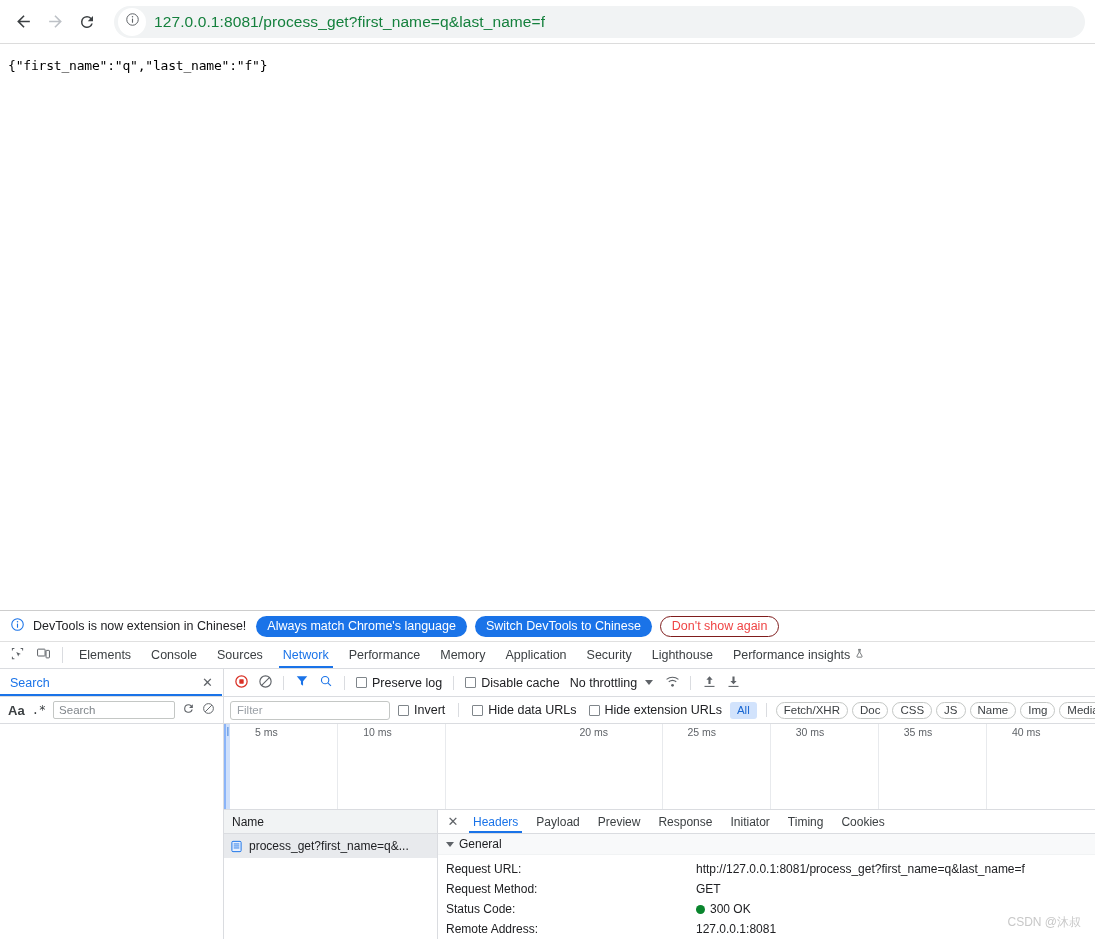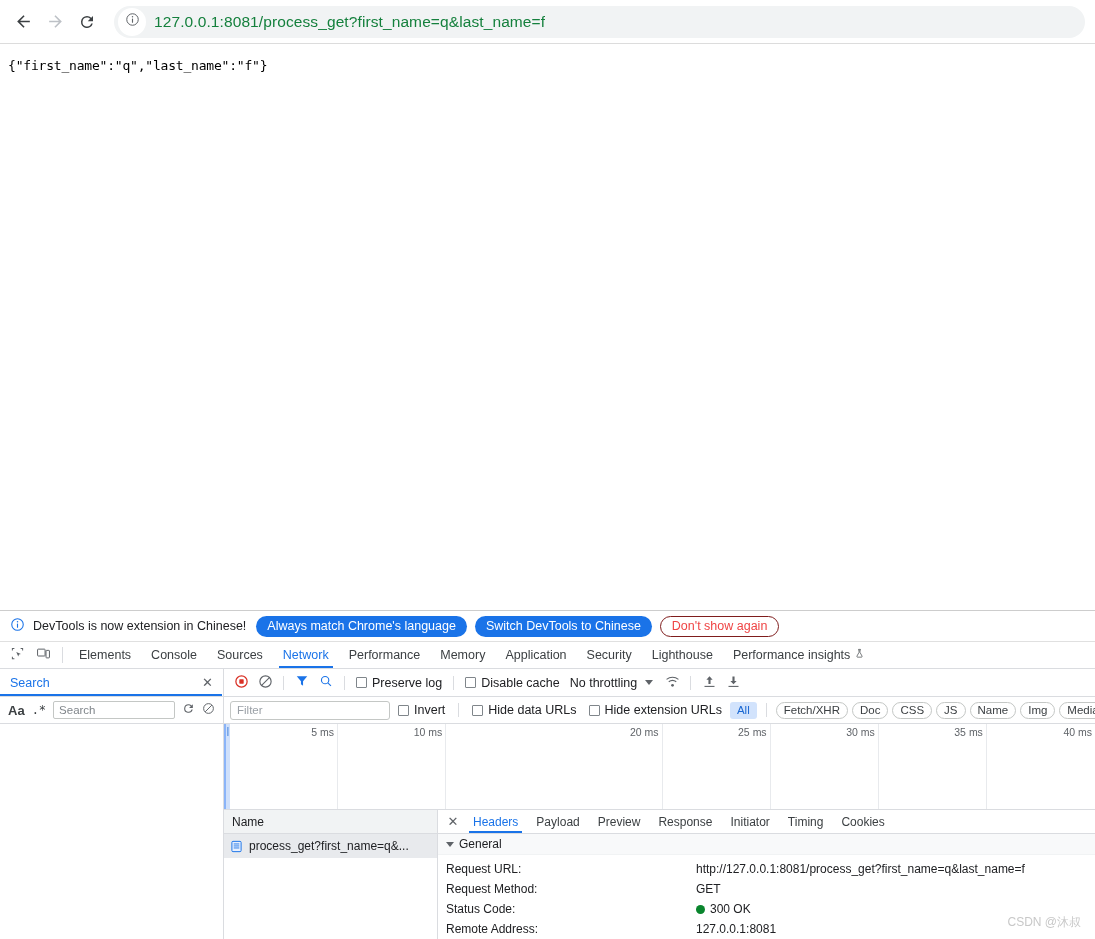--- a/index.html
+++ b/index.html
@@ -292,21 +292,21 @@
     padding-top: 2px;
   }
   .ov-handle span { font-size: 9px; color: #1967d2; }
   .ov-track { flex: 1 1 auto; position: relative; }
   .tick {
     position: absolute;
     top: 0; bottom: 0;
     border-right: 1px solid #e8eaed;
     display: flex;
     align-items: flex-start;
-    justify-content: flex-end;
+    justify-content: flex-start;
     padding-left: 25px;
   }
   .tick span {
     font-size: 10.5px;
     color: #5f6368;
     padding: 2px 3px 0 0;
   }
 
   
   .lower { flex: 1 1 auto; display: flex; min-height: 0; }

